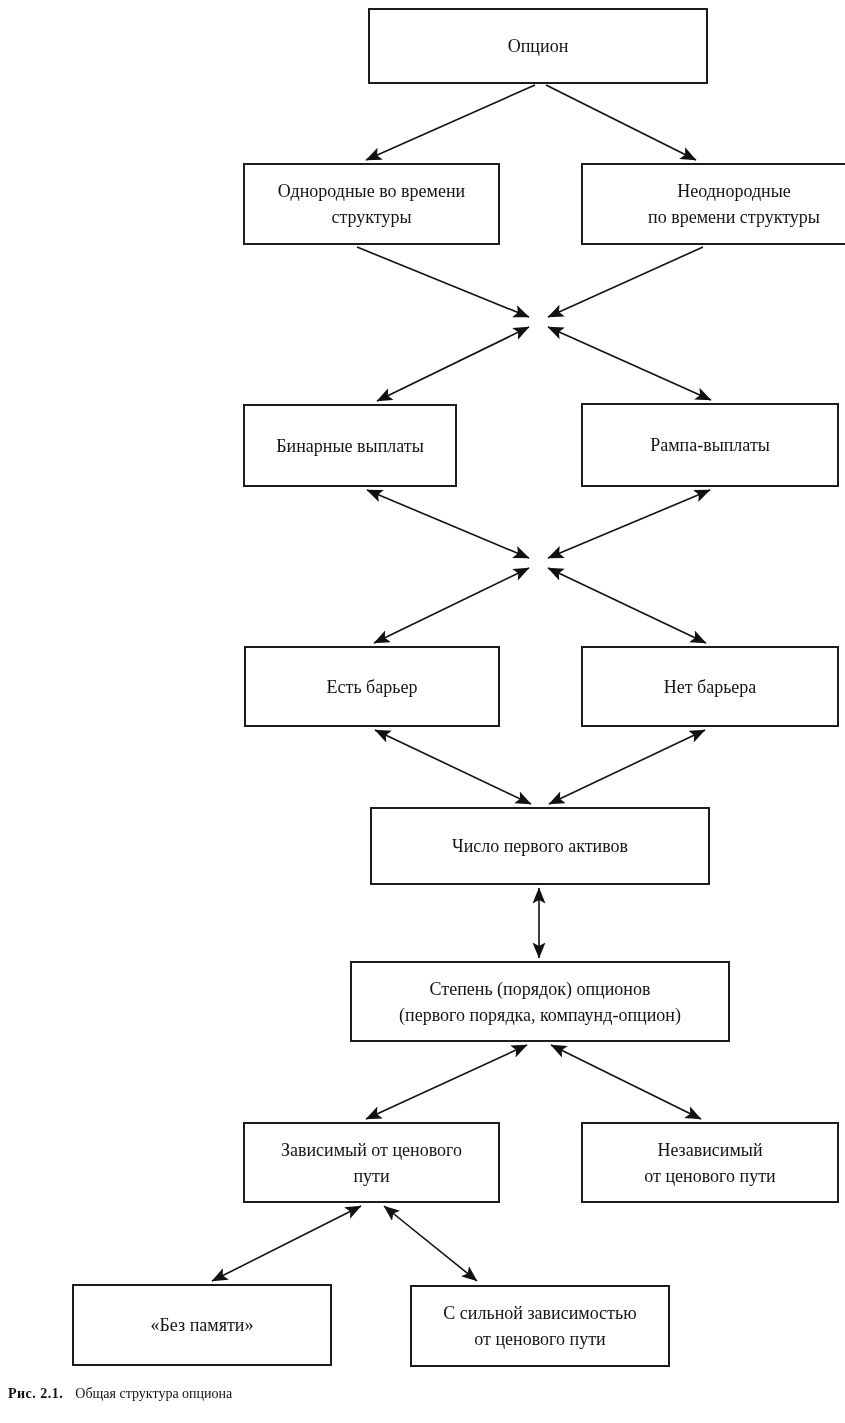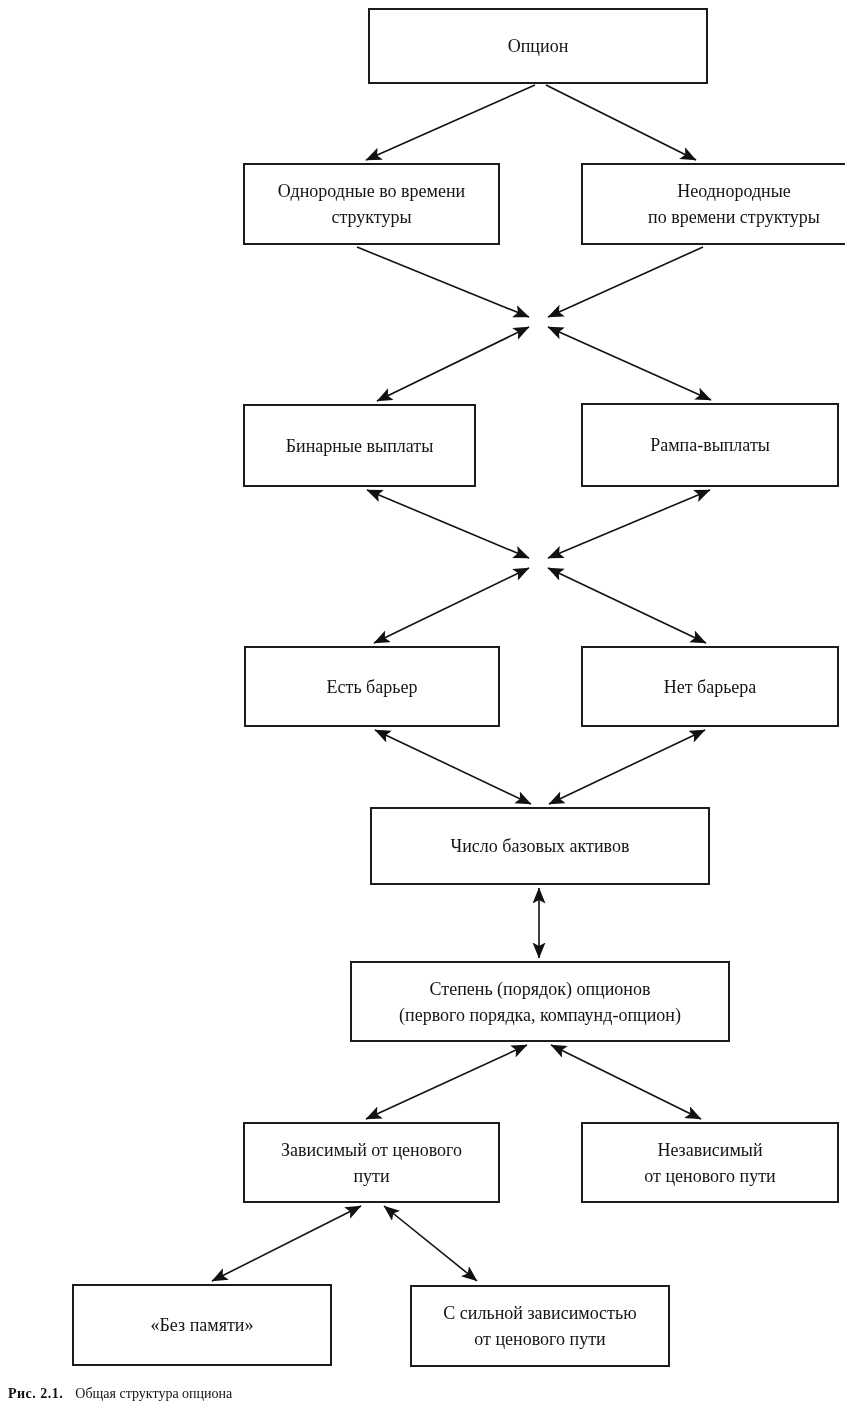--- a/index.html
+++ b/index.html
@@ -102,21 +102,21 @@
       <div>структуры</div>
     </div>
   </div>
   <div class="node" style="left:581px; top:163px; width:306px; height:82px;">
     <div class="node-text">
       <div>Неоднородные</div>
       <div>по времени структуры</div>
     </div>
   </div>
 
-  <div class="node" style="left:243px; top:404px; width:233px; height:83px;">
+  <div class="node" style="left:243px; top:404px; width:214px; height:83px;">
     <div class="node-text">
       <div>Бинарные выплаты</div>
     </div>
   </div>
   <div class="node" style="left:581px; top:403px; width:258px; height:84px;">
     <div class="node-text">
       <div>Рампа-выплаты</div>
     </div>
   </div>
 
@@ -126,21 +126,21 @@
     </div>
   </div>
   <div class="node" style="left:581px; top:646px; width:258px; height:81px;">
     <div class="node-text">
       <div>Нет барьера</div>
     </div>
   </div>
 
   <div class="node" style="left:370px; top:807px; width:340px; height:78px;">
     <div class="node-text">
-      <div>Число базовых активов</div>
+      <div>Число первого активов</div>
     </div>
   </div>
 
   <div class="node" style="left:350px; top:961px; width:380px; height:81px;">
     <div class="node-text">
       <div>Степень (порядок) опционов</div>
       <div>(первого порядка, компаунд-опцион)</div>
     </div>
   </div>
 

